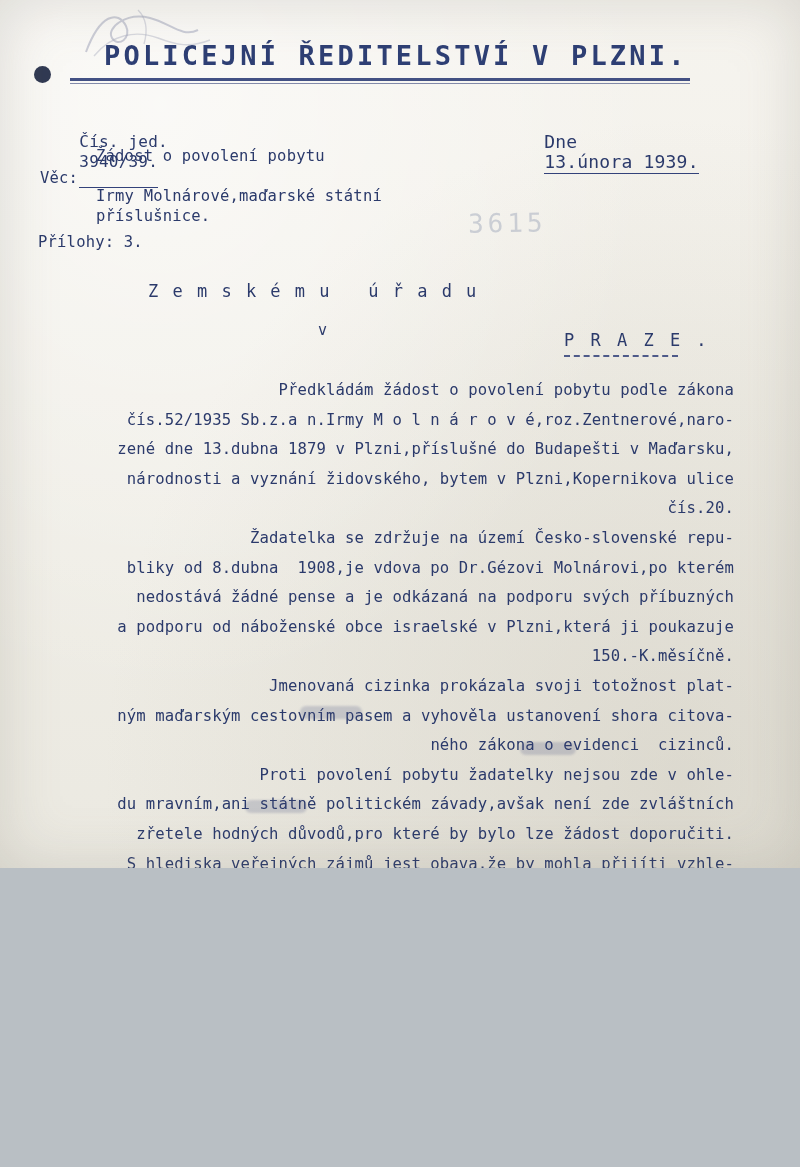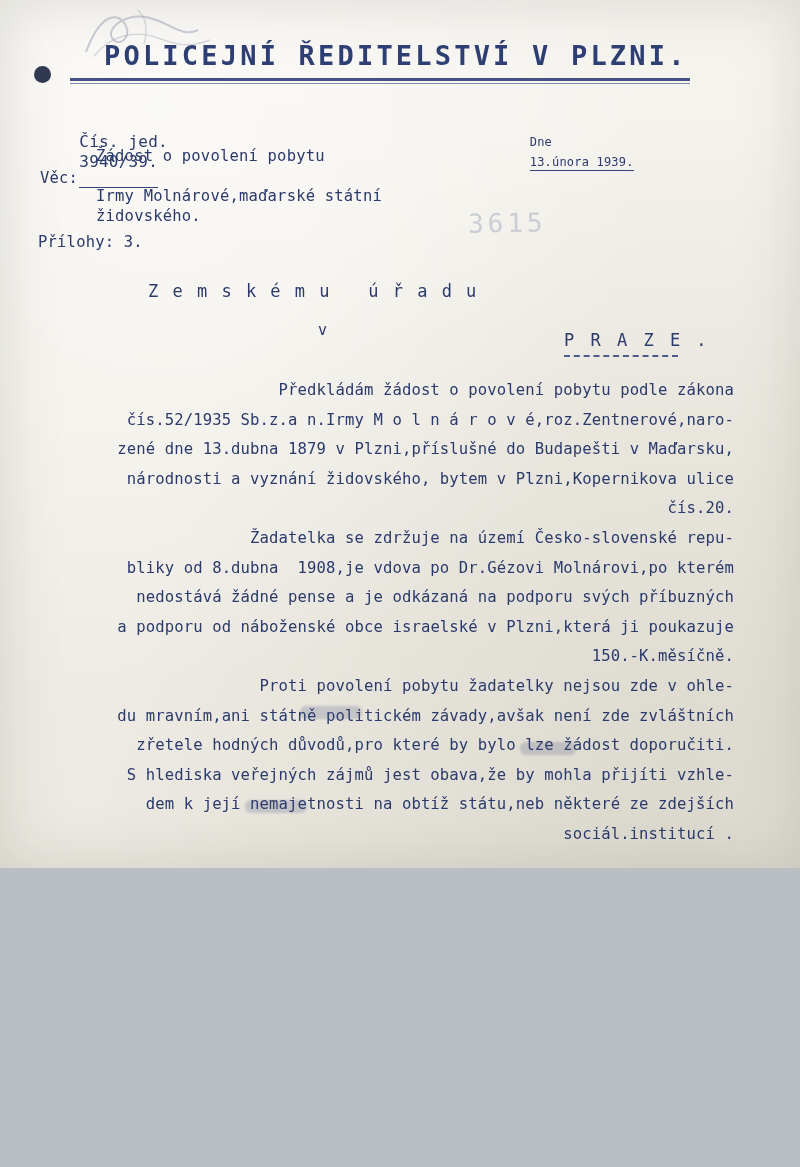--- a/index.html
+++ b/index.html
@@ -98,21 +98,21 @@
     font-size: 15.5px;
     line-height: 20px;
     letter-spacing: .2px;
   }
 
   .ref-no { left: 40px; top: 112px; font-size: 16px; }
   .ref-no .u {
     border-bottom: 1px solid #33427a;
     padding-bottom: 16px;
   }
-  .date { left: 500px; top: 112px; font-size: 12px; }
+  .date { left: 500px; top: 112px; font-size: 18px; }
   .date .u { border-bottom: 1px solid #33427a; padding-bottom: 1px; }
 
   .subj-label { left: 40px; top: 146px; margin-top: 22px; }
   .subj-1 { left: 96px; top: 146px; text-align: center; }
   .subj-2 { left: 96px; top: 166px; }
   .subj-3 { left: 96px; top: 186px; text-align: right; }
   .subj-4 { left: 96px; top: 206px; }
 
   .attach { left: 38px; top: 232px; }
 
@@ -199,40 +199,43 @@
   </div>
 
   <div class="line date">
     <span>Dne</span>
     <span class="u">13.února 1939.</span>
   </div>
 
   <div class="line subj-label">Věc:</div>
   <div class="line subj-1">Žádost o povolení pobytu</div>
   <div class="line subj-3">Irmy Molnárové,maďarské státní</div>
-  <div class="line subj-4">židovského.</div>
+  <div class="line subj-4">příslušnice.</div>
 
   <div class="line attach">Přílohy: 3.</div>
 
   <div class="line addr-1">Z e m s k é m u   ú ř a d u</div>
   <div class="line addr-2">v</div>
   <div class="line addr-3">P R A Z E .</div>
   <div class="addr-rule"></div>
 
   <div class="body">
     <p class="para">        Předkládám žádost o povolení pobytu podle zákona
 čís.52/1935 Sb.z.a n.Irmy M o l n á r o v é,roz.Zentnerové,naro-
 zené dne 13.dubna 1879 v Plzni,příslušné do Budapešti v Maďarsku,
 národnosti a vyznání židovského, bytem v Plzni,Kopernikova ulice
 čís.20.</p>
     <p class="para">        Žadatelka se zdržuje na území Česko-slovenské repu-
 bliky od 8.dubna  1908,je vdova po Dr.Gézovi Molnárovi,po kterém
 nedostává žádné pense a je odkázaná na podporu svých příbuzných
 a podporu od náboženské obce israelské v Plzni,která ji poukazuje
 150.-K.měsíčně.</p>
+    <p class="para">        Jmenovaná cizinka prokázala svoji totožnost plat-
+ným maďarským cestovním pasem a vyhověla ustanovení shora citova-
+ného zákona o evidenci  cizinců.</p>
     <p class="para">        Proti povolení pobytu žadatelky nejsou zde v ohle-
 du mravním,ani státně politickém závady,avšak není zde zvláštních
 zřetele hodných důvodů,pro které by bylo lze žádost doporučiti.
 S hlediska veřejných zájmů jest obava,že by mohla přijíti vzhle-
 dem k její nemajetnosti na obtíž státu,neb některé ze zdejších
 sociál.institucí .</p>
   </div>
 
   <div class="smudge"></div>
   <div class="smudge s2"></div>

